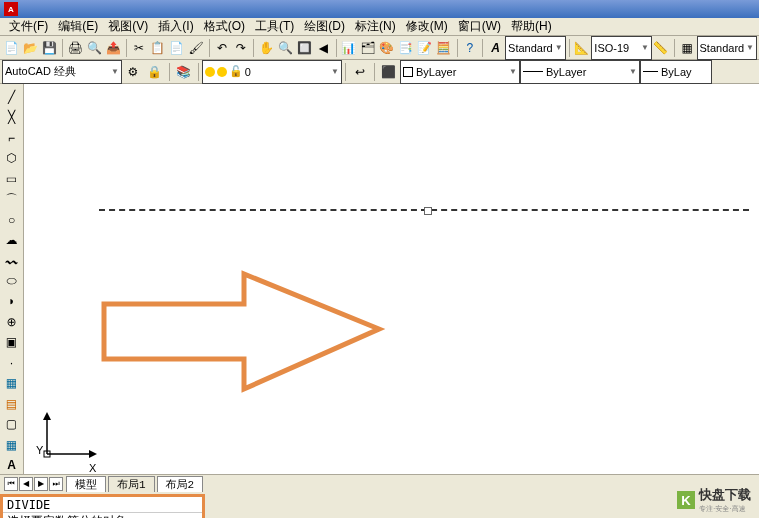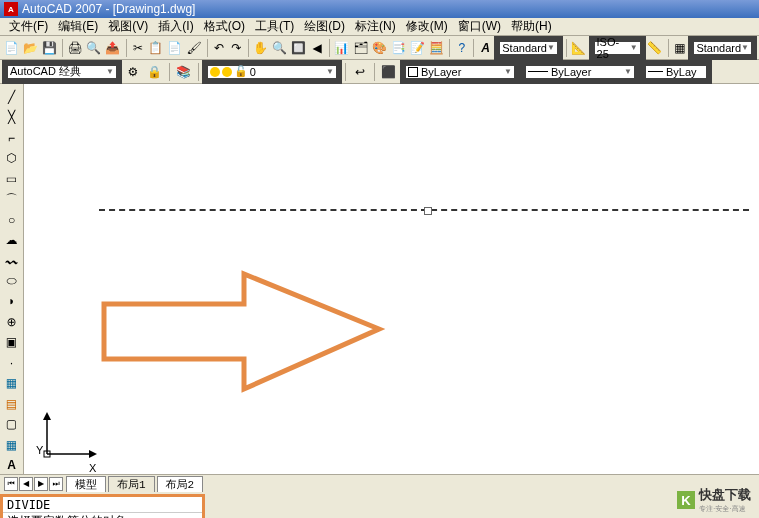--- a/index.html
+++ b/index.html
@@ -7,21 +7,21 @@
     
     .titlebar { background: linear-gradient(#799bd8, #3b6fbd); height: 18px; display: flex; align-items: center; padding: 0 4px; color: #fff; font-size: 12px; }
     .titlebar-icon { width: 14px; height: 14px; background: #c00; margin-right: 4px; display: flex; align-items: center; justify-content: center; color: #fff; font-size: 8px; font-weight: bold; }
     
     .menubar { background: #ece9d8; height: 18px; display: flex; align-items: flex-start; padding: 0 4px; font-size: 12px; border-bottom: 1px solid #aca899; }
     .menu-item { padding: 0 5px; cursor: default; }
     
     .toolbar-row { background: #ece9d8; height: 24px; display: flex; align-items: center; padding: 0 2px; border-bottom: 1px solid #aca899; }
     .tool-btn { width: 20px; height: 20px; border: 1px solid transparent; display: inline-flex; align-items: center; justify-content: center; margin: 0 1px; cursor: pointer; font-size: 12px; }
     .tool-sep { width: 1px; height: 18px; background: #aca899; margin: 0 3px; }
-    .dropdown { height: 24px; border: 6px solid #404040; background: #fff; font-size: 11px; padding: 0 2px; display: inline-flex; align-items: center; }
+    .dropdown { height: 24px; border: 1px solid #404040; background: #fff; font-size: 11px; padding: 0 2px; display: inline-flex; align-items: center; }
     .dropdown.sm { width: 72px; } .dropdown.md { width: 120px; } .dropdown.lg { width: 140px; }
     .dropdown .arrow { margin-left: auto; font-size: 8px; color: #666; }
     
     .content-wrap { display: flex; height: calc(100% - 128px); }
     .left-toolbar { width: 24px; background: #ece9d8; border-right: 1px solid #aca899; display: flex; flex-direction: column; align-items: center; padding-top: 4px; gap: 3px; }
     .left-tool { width: 18px; height: 18px; display: flex; align-items: center; justify-content: center; cursor: pointer; font-size: 12px; }
     
     .canvas { flex: 1; background: #fff; position: relative; overflow: hidden; }
     .dashed-line { position: absolute; top: 125px; left: 75px; right: 10px; border-top: 2px dashed #333; }
     .dashed-line::after { content: ''; position: absolute; left: 50%; top: -4px; width: 6px; height: 6px; background: #fff; border: 1px solid #666; }
@@ -46,21 +46,20 @@
     .watermark .sub { font-size: 7px; color: #888; display: block; }
     
     .layer-bulb { display:inline-flex; align-items:center; gap:2px; }
     .bulb { width:10px; height:10px; border-radius:50%; }
   </style>
 </head>
 <body>
 
 <div class="titlebar">
   <div class="titlebar-icon">A</div>
-  <span>AutoCAD 2007 - [Drawing1.dwg]</span>
 </div>
 
 <div class="menubar">
   <span class="menu-item">文件(F)</span>
   <span class="menu-item">编辑(E)</span>
   <span class="menu-item">视图(V)</span>
   <span class="menu-item">插入(I)</span>
   <span class="menu-item">格式(O)</span>
   <span class="menu-item">工具(T)</span>
   <span class="menu-item">绘图(D)</span>
@@ -102,21 +101,21 @@
   <span class="tool-btn" style="color:#05a">?</span>
   <span class="tool-sep"></span>
   <span class="tool-btn" style="font-style:italic;font-weight:bold">A</span>
   <span class="dropdown sm">
       <span>Standard</span>
       <span class="arrow">▼</span>
     </span>
   <span class="tool-sep"></span>
   <span class="tool-btn">📐</span>
   <span class="dropdown sm">
-      <span>ISO-25</span>
+      <span>ISO-19</span>
       <span class="arrow">▼</span>
     </span>
   <span class="tool-btn">📏</span>
   <span class="tool-sep"></span>
   <span class="tool-btn">▦</span>
   <span class="dropdown sm">
       <span>Standard</span>
       <span class="arrow">▼</span>
     </span>
 </div>

